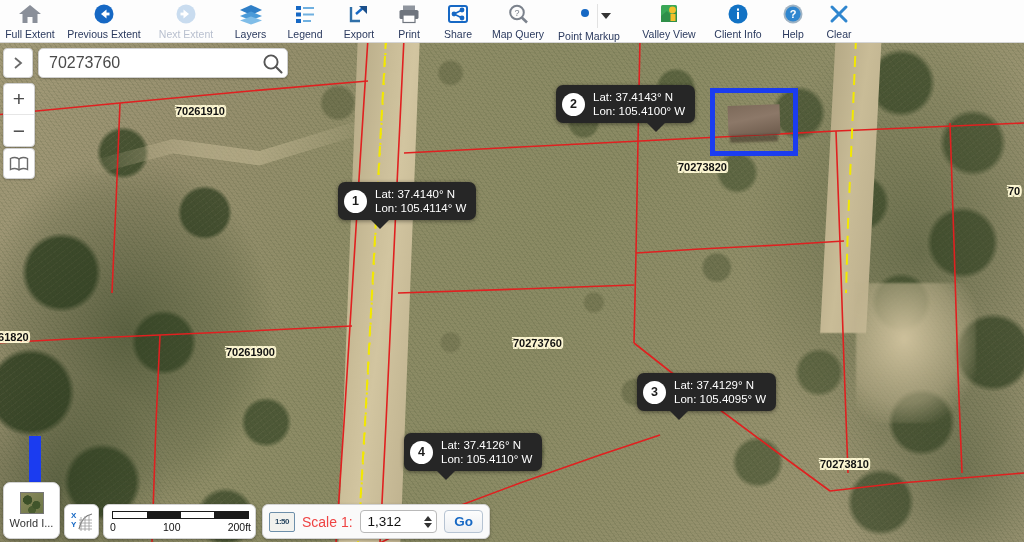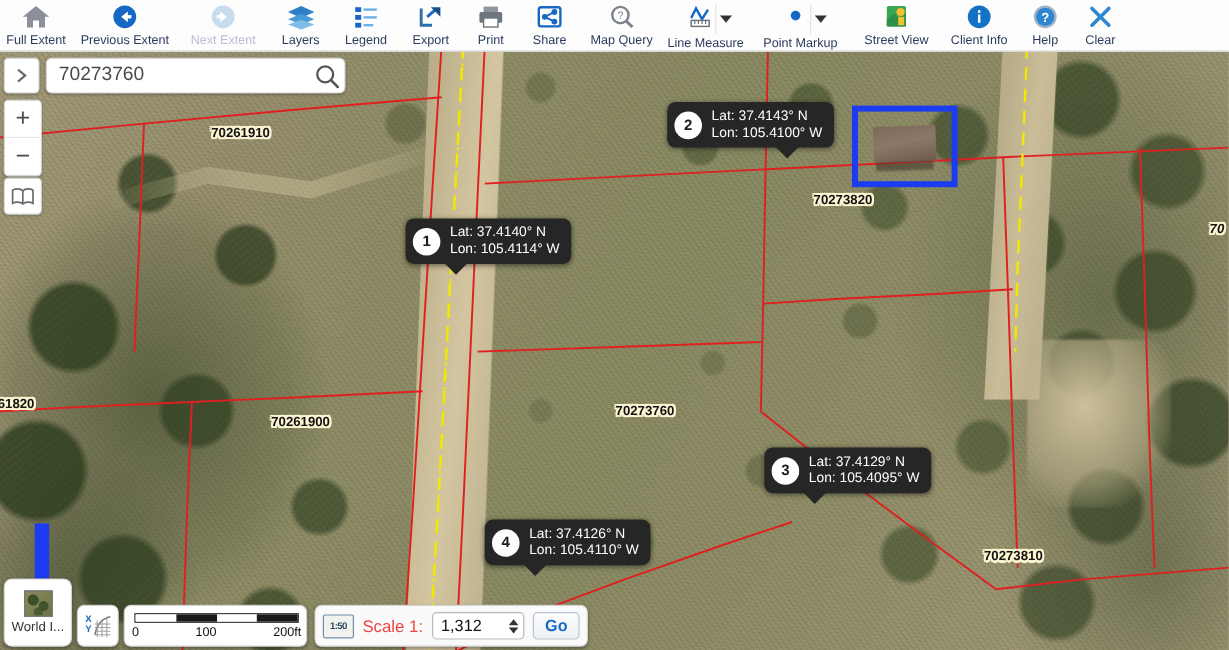--- a/index.html
+++ b/index.html
@@ -431,35 +431,20 @@
         <svg width="24" height="22" viewBox="0 0 24 22">
           <circle cx="11" cy="9.5" r="6.8" fill="none" stroke="#7b828c" stroke-width="2"></circle>
           <path d="M15.8 14.5 L21 19.5" stroke="#7b828c" stroke-width="2.6"></path>
           <text x="11" y="13" font-size="9" fill="#7b828c" text-anchor="middle" font-family="Liberation Sans">?</text>
         </svg>
       </span>
       <span class="tlabel">Map Query</span>
     </div>
 
 
-    <div class="tool" style="width:78px;">
-      <span style="display:flex;">
-        <span class="glyph">
-          <svg width="24" height="22" viewBox="0 0 24 22">
-            <path d="M4 12 L8 4 L13 13 L18 5" stroke="#1668c4" stroke-width="2" fill="none"></path>
-            <rect x="4" y="14" width="15" height="5" fill="#fff" stroke="#6b7179" stroke-width="1.2"></rect>
-            <path d="M7 14 L7 17 M10 14 L10 17 M13 14 L13 17 M16 14 L16 17" stroke="#6b7179" stroke-width="1"></path>
-          </svg>
-        </span>
-        <span class="caret">
-            <i></i>
-          </span>
-      </span>
-      <span class="tlabel" style="margin-left:-8px;">Line Measure</span>
-    </div>
 
     <div class="tool" style="width:80px;">
       <span style="display:flex;">
         <span class="glyph">
           <svg width="24" height="22" viewBox="0 0 24 22">
               <circle cx="12" cy="10" r="4" fill="#1668c4"></circle>
             </svg>
         </span>
         <span class="caret">
             <i></i>
@@ -470,21 +455,21 @@
 
     <div class="tool" style="width:72px;">
       <span class="glyph">
         <svg width="24" height="22" viewBox="0 0 24 22">
           <rect x="4" y="2" width="16" height="17" rx="1.5" fill="#3aa757"></rect>
           <path d="M4 13 L10 8 L14 12 L20 7 L20 19 L4 19 Z" fill="#2f8f49"></path>
           <circle cx="15.5" cy="7" r="3.4" fill="#f4c02c"></circle>
           <rect x="13.5" y="11" width="5" height="7" fill="#f4c02c"></rect>
         </svg>
       </span>
-      <span class="tlabel">Street View</span>
+      <span class="tlabel">Valley View</span>
     </div>
 
     <div class="tool" style="width:66px;">
       <span class="glyph">
         <svg width="24" height="22" viewBox="0 0 24 22">
           <circle cx="12" cy="11" r="9.5" fill="#1272c4"></circle>
           <rect x="11" y="5.5" width="2" height="2.2" fill="#fff"></rect>
           <rect x="11" y="9" width="2" height="7" fill="#fff"></rect>
         </svg>
       </span>
@@ -553,21 +538,21 @@
         <path d="M386 -5 L379 120 L372 250 L365 380 L358 499" transform="translate(0,5)"></path>
       </g>
     </svg>
 
     <div class="struct-roof"></div>
     <div class="struct-shadow"></div>
     <div class="struct-box"></div>
 
     <div class="plabel" style="left:176px; top:62px;">70261910</div>
     <div class="plabel" style="left:678px; top:118px;">70273820</div>
-    <div class="plabel" style="left:1008px; top:142px;font-style:italic;">70</div>
+    <div class="plabel" style="left:1008px; top:142px;">70</div>
     <div class="plabel" style="left:-8px; top:288px;">261820</div>
     <div class="plabel" style="left:226px; top:303px;">70261900</div>
     <div class="plabel" style="left:513px; top:294px;">70273760</div>
     <div class="plabel" style="left:820px; top:415px;">70273810</div>
 
     <div class="callout t-left" style="left:338px; top:139px;">
       <span class="num">1</span>
       <span class="cc-text">
         <span style="display:block;">Lat: 37.4140° N</span>
         <span style="display:block;">Lon: 105.4114° W</span>

